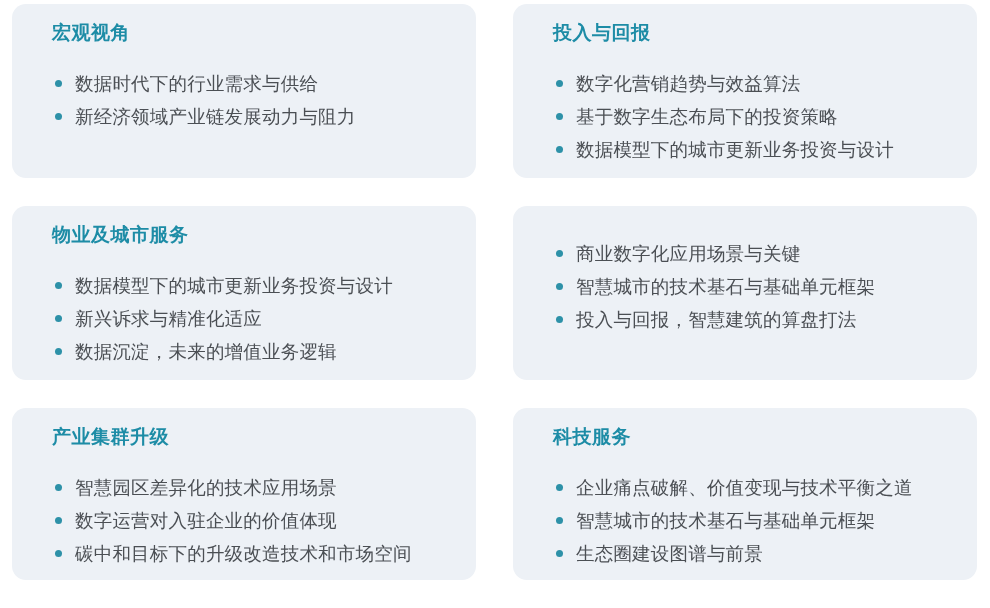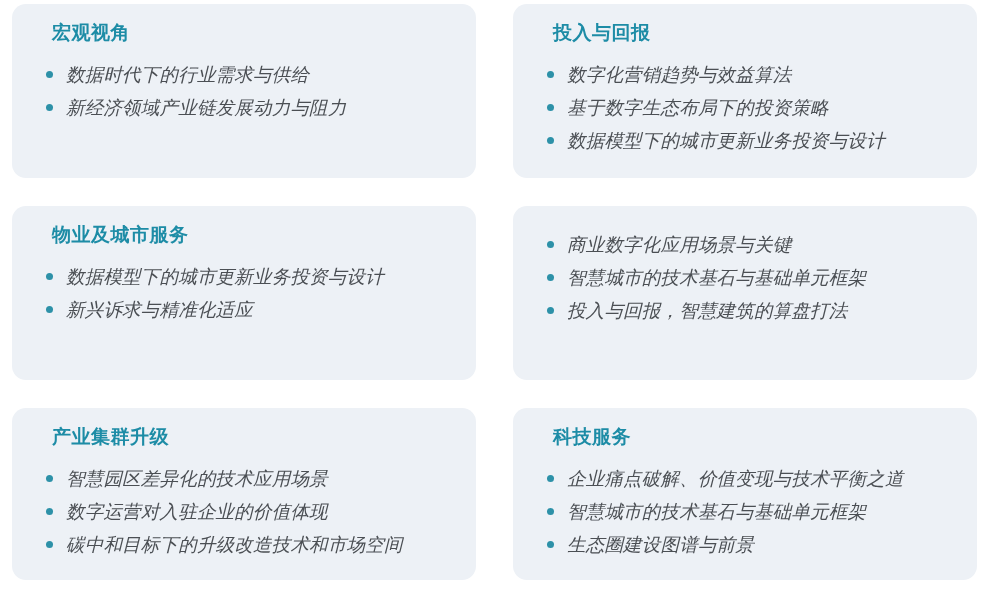--- a/index.html
+++ b/index.html
@@ -44,23 +44,22 @@
     font-size: 19px;
     font-weight: bold;
     letter-spacing: 0.5px;
     line-height: 1.2;
     margin: 3px 0 6px 14px;
     white-space: nowrap;
   }
 
   .card-list {
     list-style: none;
-    margin: 8px;
+    margin: 17px;
     padding: 0;
-    font-style: italic;
   }
 
   .card-list-item {
     position: relative;
     color: #4b4f54;
     font-size: 18.5px;
     line-height: 33px;
     padding-left: 20px;
     white-space: nowrap;
     letter-spacing: 0.2px;
@@ -117,20 +116,24 @@
     <div class="card-title">物业及城市服务</div>
     <ul class="card-list">
       <li class="card-list-item">
         <span class="bullet-dot"></span>
         <span>数据模型下的城市更新业务投资与设计</span>
       </li>
       <li class="card-list-item">
         <span class="bullet-dot"></span>
         <span>新兴诉求与精准化适应</span>
       </li>
+      <li class="card-list-item">
+        <span class="bullet-dot"></span>
+        <span>数据沉淀，未来的增值业务逻辑</span>
+      </li>
     </ul>
   </div>
 
   <div class="card">
     <ul class="card-list">
       <li class="card-list-item">
         <span class="bullet-dot"></span>
         <span>商业数字化应用场景与关键</span>
       </li>
       <li class="card-list-item">

